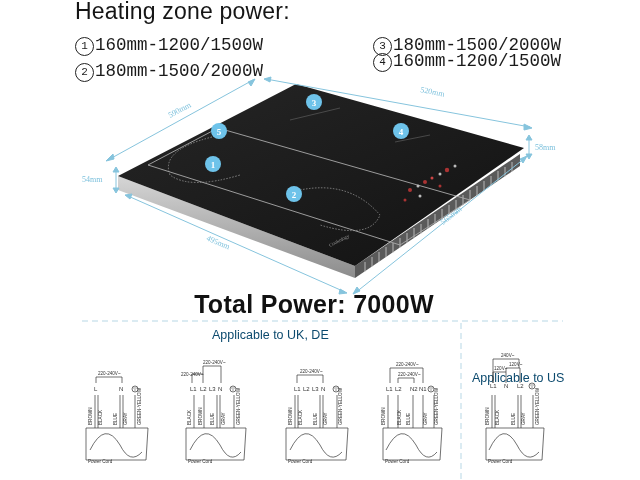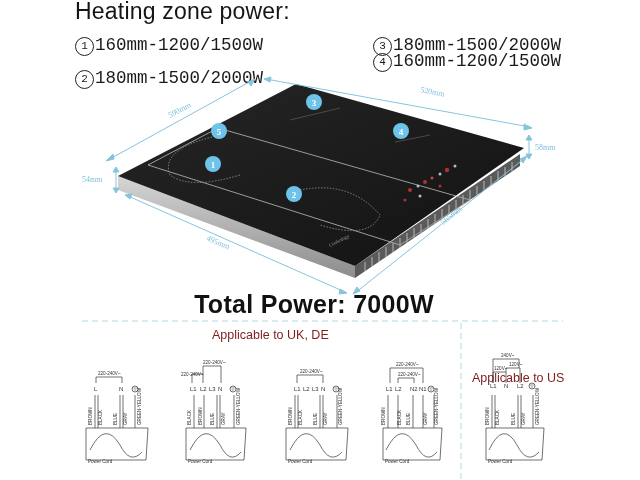--- a/index.html
+++ b/index.html
@@ -2,32 +2,32 @@
 <html><head>
 <meta charset="utf-8">
 <style>
   html, body { margin:0; padding:0; background:#ffffff; }
   body { width:640px; height:480px; position:relative; overflow:hidden; font-family:"Liberation Sans", sans-serif; color:#111; }
   .title { position:absolute; left:75px; top:-2px; font-size:23px; font-weight:normal; letter-spacing:0.2px; color:#151515; }
   .spec { position:absolute; font-size:17.5px; color:#1a1a1a;font-family:Liberation Mono, monospace; }
   .spec .num { font-size:15px; display:inline-block; width:17px; height:17px; border:1px solid #222; border-radius:50%; text-align:center; line-height:17px; margin-right:1px; vertical-align:1px; font-size:11px; }
   .diagram-svg { position:absolute; left:0; top:0; }
   .total { position:absolute; left:0; width:628px; top:290px; text-align:center; font-size:25px; font-weight:bold; color:#111; letter-spacing:0.3px; }
-  .region-title { position:absolute; font-size:12.5px; color:#7f1d1d; }
+  .region-title { position:absolute; font-size:12.5px; color:#0c4a6e; }
   .dim { font-family:"Liberation Serif", serif; font-size:8px; fill:#7cc0dc; }
   .wire-label { font-family:"Liberation Sans", sans-serif; font-size:4.6px; fill:#333; }
   .term { font-family:"Liberation Sans", sans-serif; font-size:6px; fill:#333; }
 </style>
 </head>
 <body>
 
 <div class="title">Heating zone power:</div>
 
 <div class="spec" style="left:75px;top:35px;"><span class="num">1</span><span>160mm-1200/1500W</span></div>
-<div class="spec" style="left:75px;top:68px;"><span class="num">2</span><span>180mm-1500/2000W</span></div>
+<div class="spec" style="left:75px;top:61px;"><span class="num">2</span><span>180mm-1500/2000W</span></div>
 <div class="spec" style="left:373px;top:35px;"><span class="num">3</span><span>180mm-1500/2000W</span></div>
 <div class="spec" style="left:373px;top:51px;"><span class="num">4</span><span>160mm-1200/1500W</span></div>
 
 <svg class="diagram-svg" width="640" height="300" viewBox="0 0 640 300">
   <defs>
     <linearGradient id="glass" x1="0" y1="0" x2="1" y2="1">
       <stop offset="0" stop-color="#262626"></stop>
       <stop offset="1" stop-color="#121212"></stop>
     </linearGradient>
     <linearGradient id="frame" x1="0" y1="0" x2="0" y2="1">

